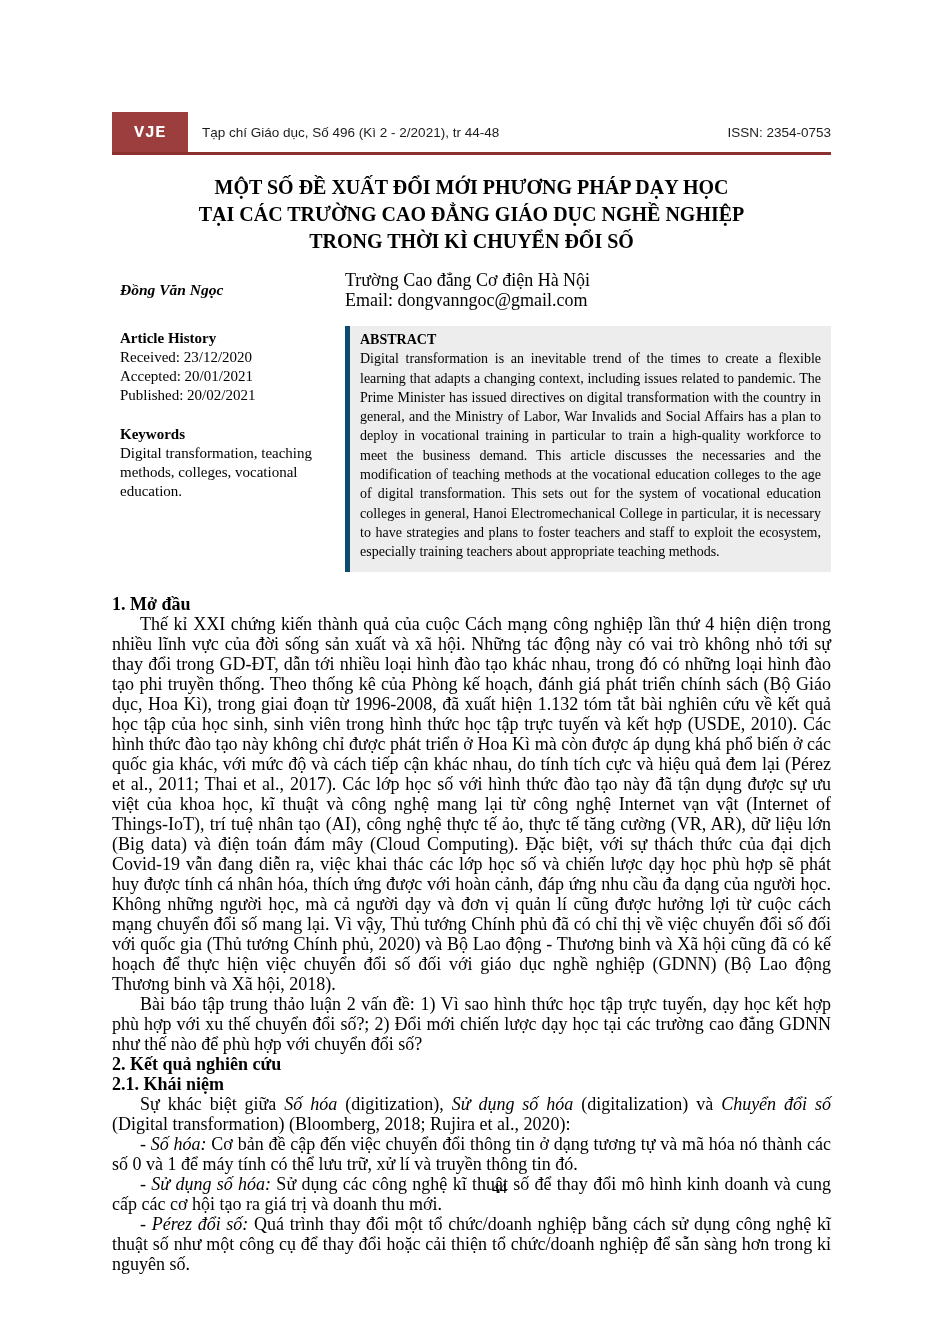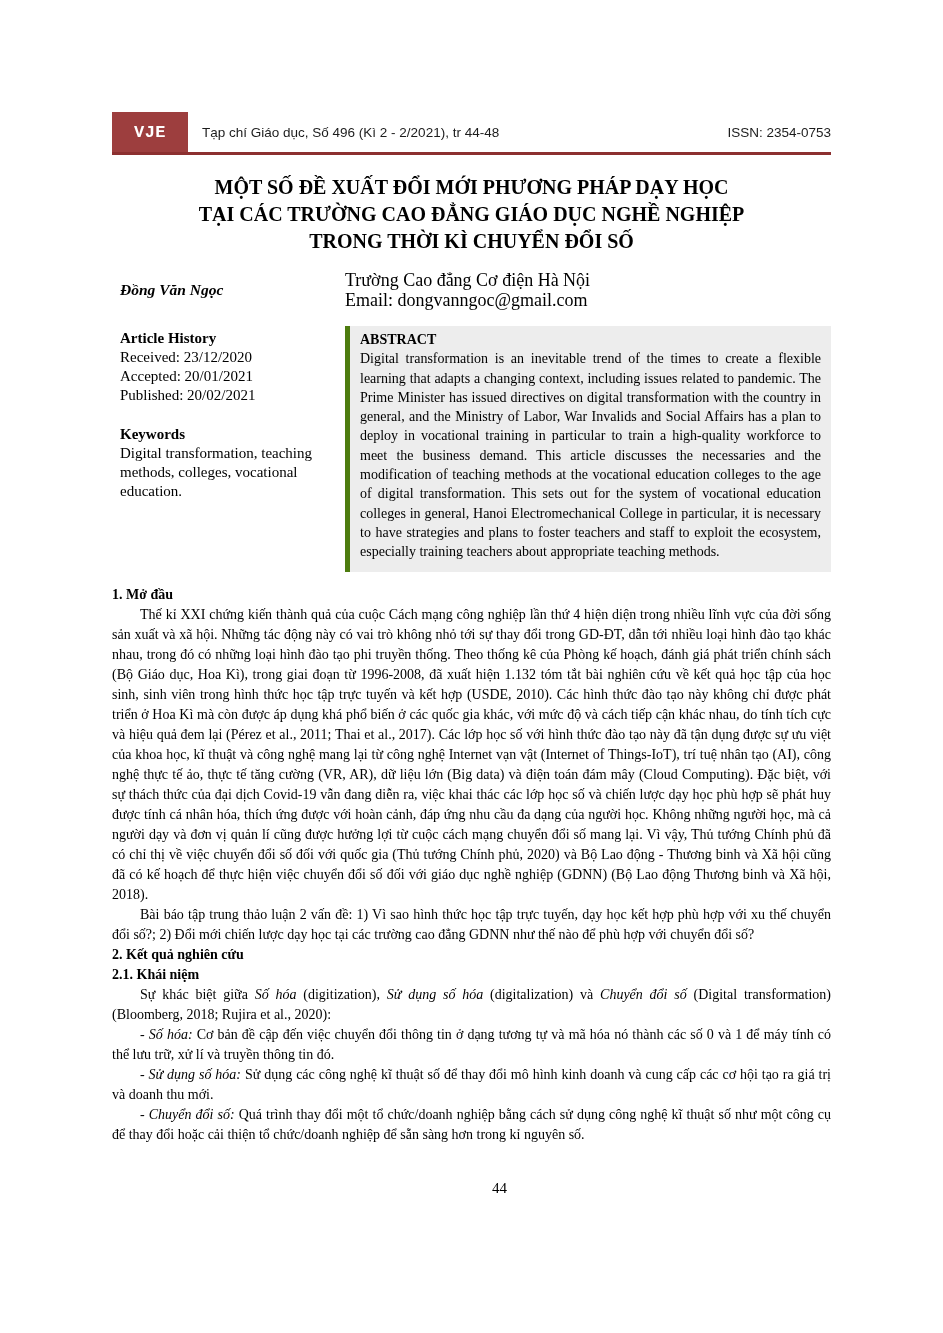--- a/index.html
+++ b/index.html
@@ -35,27 +35,27 @@
   .author-name { width:233px; box-sizing:border-box; padding-left:8px; align-self:center; font-weight:bold; font-size:15.5px;font-style:italic; }
   .author-right { font-size:18px; line-height:20px; }
   .author-email { }
 
   
   .metarow { display:flex; margin-top:16px; align-items:stretch; }
   .metacol { width:233px; box-sizing:border-box; padding:3px 22px 0 8px; font-size:15px; line-height:19px; }
   .metahead { font-weight:bold; }
   .meta-gap { height:20px; }
   .abstract {
-    flex:1; box-sizing:border-box; background:#ededed; border-left:5px solid #4d7c0f;
+    flex:1; box-sizing:border-box; background:#ededed; border-left:5px solid #0c4a6e;
     padding:4px 10px 10px 10px; font-size:14px; line-height:19.3px; text-align:justify;
   }
   .abstract-heading { font-weight:bold; }
 
   
-  .bodytext { margin-top:13px; font-size:14px; line-height:20px; text-align:justify; }
+  .bodytext { margin-top:22px; font-size:18px; line-height:20px; text-align:justify; }
   .bodytext .h2 { font-weight:bold; text-align:left; }
   .bodytext .h3 { font-weight:bold; text-align:left; }
   .bodytext p { margin:0; text-indent:28px; }
   .it { font-style:italic; }
 
   .pagenum { position:absolute; left:0; top:1180px; width:943px; text-align:center; font-size:15px;padding-left:28px; }
 </style>
 </head>
 <body>
 
@@ -102,18 +102,18 @@
 
     <main class="bodytext">
       <div class="h2">1. Mở đầu</div>
       <p>Thế kỉ XXI chứng kiến thành quả của cuộc Cách mạng công nghiệp lần thứ 4 hiện diện trong nhiều lĩnh vực của đời sống sản xuất và xã hội. Những tác động này có vai trò không nhỏ tới sự thay đổi trong GD-ĐT, dẫn tới nhiều loại hình đào tạo khác nhau, trong đó có những loại hình đào tạo phi truyền thống. Theo thống kê của Phòng kế hoạch, đánh giá phát triển chính sách (Bộ Giáo dục, Hoa Kì), trong giai đoạn từ 1996-2008, đã xuất hiện 1.132 tóm tắt bài nghiên cứu về kết quả học tập của học sinh, sinh viên trong hình thức học tập trực tuyến và kết hợp (USDE, 2010). Các hình thức đào tạo này không chỉ được phát triển ở Hoa Kì mà còn được áp dụng khá phổ biến ở các quốc gia khác, với mức độ và cách tiếp cận khác nhau, do tính tích cực và hiệu quả đem lại (Pérez et al., 2011; Thai et al., 2017). Các lớp học số với hình thức đào tạo này đã tận dụng được sự ưu việt của khoa học, kĩ thuật và công nghệ mang lại từ công nghệ Internet vạn vật (Internet of Things-IoT), trí tuệ nhân tạo (AI), công nghệ thực tế ảo, thực tế tăng cường (VR, AR), dữ liệu lớn (Big data) và điện toán đám mây (Cloud Computing). Đặc biệt, với sự thách thức của đại dịch Covid-19 vẫn đang diễn ra, việc khai thác các lớp học số và chiến lược dạy học phù hợp sẽ phát huy được tính cá nhân hóa, thích ứng được với hoàn cảnh, đáp ứng nhu cầu đa dạng của người học. Không những người học, mà cả người dạy và đơn vị quản lí cũng được hưởng lợi từ cuộc cách mạng chuyển đổi số mang lại. Vì vậy, Thủ tướng Chính phủ đã có chỉ thị về việc chuyển đổi số đối với quốc gia (Thủ tướng Chính phủ, 2020) và Bộ Lao động - Thương binh và Xã hội cũng đã có kế hoạch để thực hiện việc chuyển đổi số đối với giáo dục nghề nghiệp (GDNN) (Bộ Lao động Thương binh và Xã hội, 2018).</p>
       <p>Bài báo tập trung thảo luận 2 vấn đề: 1) Vì sao hình thức học tập trực tuyến, dạy học kết hợp phù hợp với xu thế chuyển đổi số?; 2) Đổi mới chiến lược dạy học tại các trường cao đẳng GDNN như thế nào để phù hợp với chuyển đổi số?</p>
       <div class="h2">2. Kết quả nghiên cứu</div>
       <div class="h3">2.1. Khái niệm</div>
       <p><span>Sự khác biệt giữa </span><span class="it">Số hóa</span><span> (digitization), </span><span class="it">Sử dụng số hóa</span><span> (digitalization) và </span><span class="it">Chuyển đổi số</span><span> (Digital transformation) (Bloomberg, 2018; Rujira et al., 2020):</span></p>
       <p><span>- </span><span class="it">Số hóa:</span><span> Cơ bản đề cập đến việc chuyển đổi thông tin ở dạng tương tự và mã hóa nó thành các số 0 và 1 để máy tính có thể lưu trữ, xử lí và truyền thông tin đó.</span></p>
       <p><span>- </span><span class="it">Sử dụng số hóa:</span><span> Sử dụng các công nghệ kĩ thuật số để thay đổi mô hình kinh doanh và cung cấp các cơ hội tạo ra giá trị và doanh thu mới.</span></p>
-      <p><span>- </span><span class="it">Chuyển đổi số:</span><span> Quá trình thay đổi một tổ chức/doanh nghiệp bằng cách sử dụng công nghệ kĩ thuật số như một công cụ để thay đổi hoặc cải thiện tổ chức/doanh nghiệp để sẵn sàng hơn trong kỉ nguyên số.</span></p>
+      <p><span>- </span><span class="it">Pérez đổi số:</span><span> Quá trình thay đổi một tổ chức/doanh nghiệp bằng cách sử dụng công nghệ kĩ thuật số như một công cụ để thay đổi hoặc cải thiện tổ chức/doanh nghiệp để sẵn sàng hơn trong kỉ nguyên số.</span></p>
     </main>
   </div>
 
   <div class="pagenum">44</div>
 </div>
 
 </body></html>

